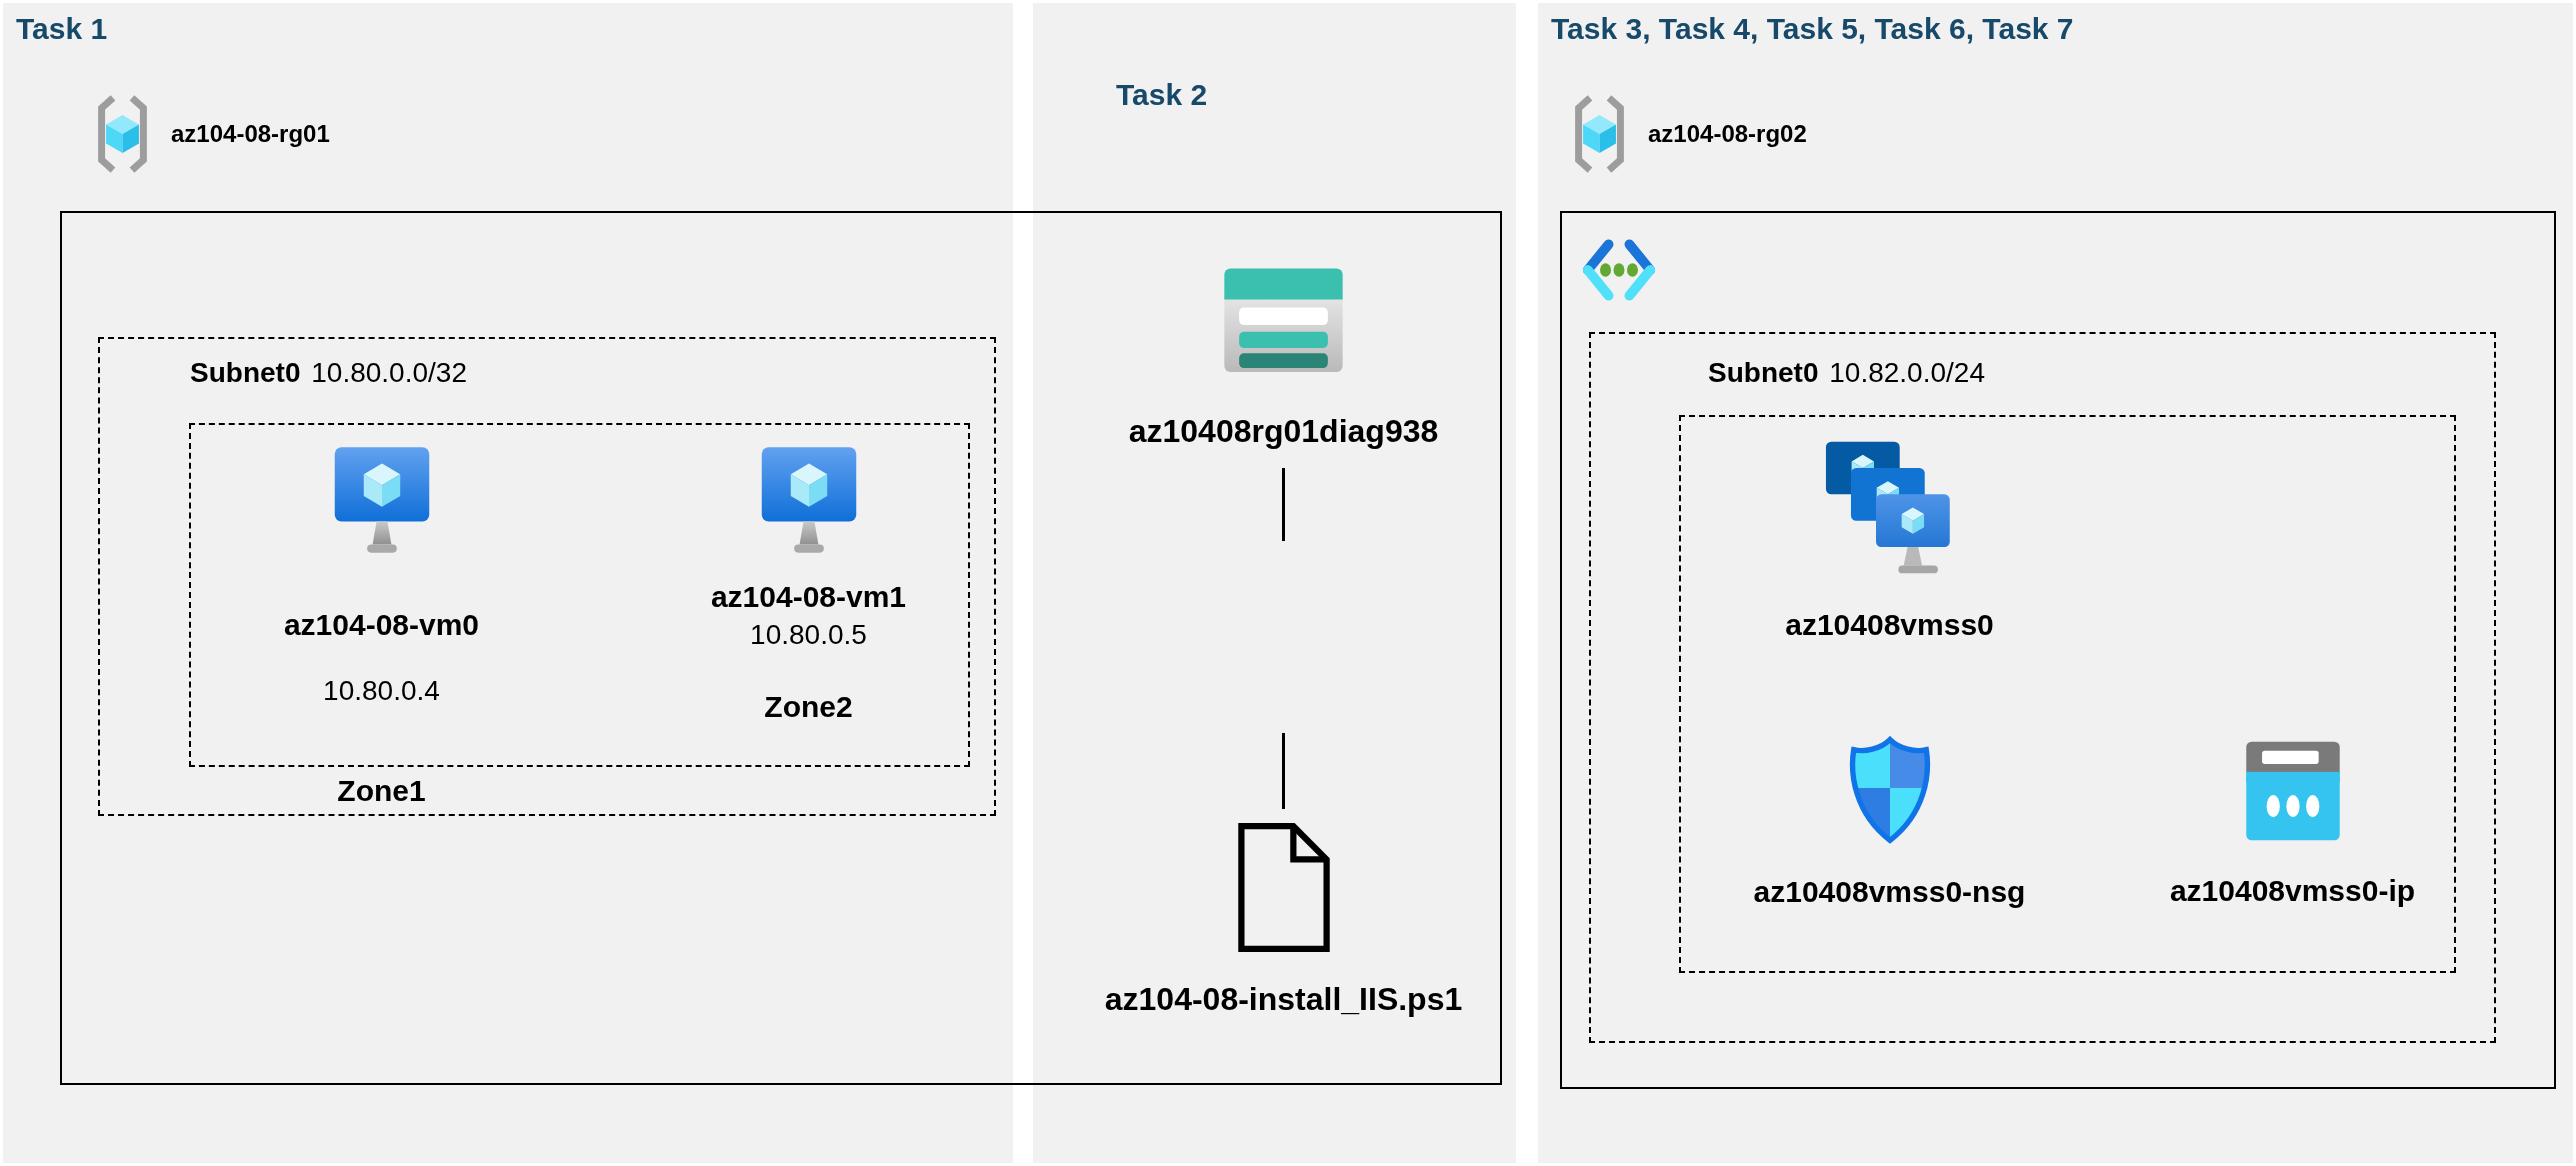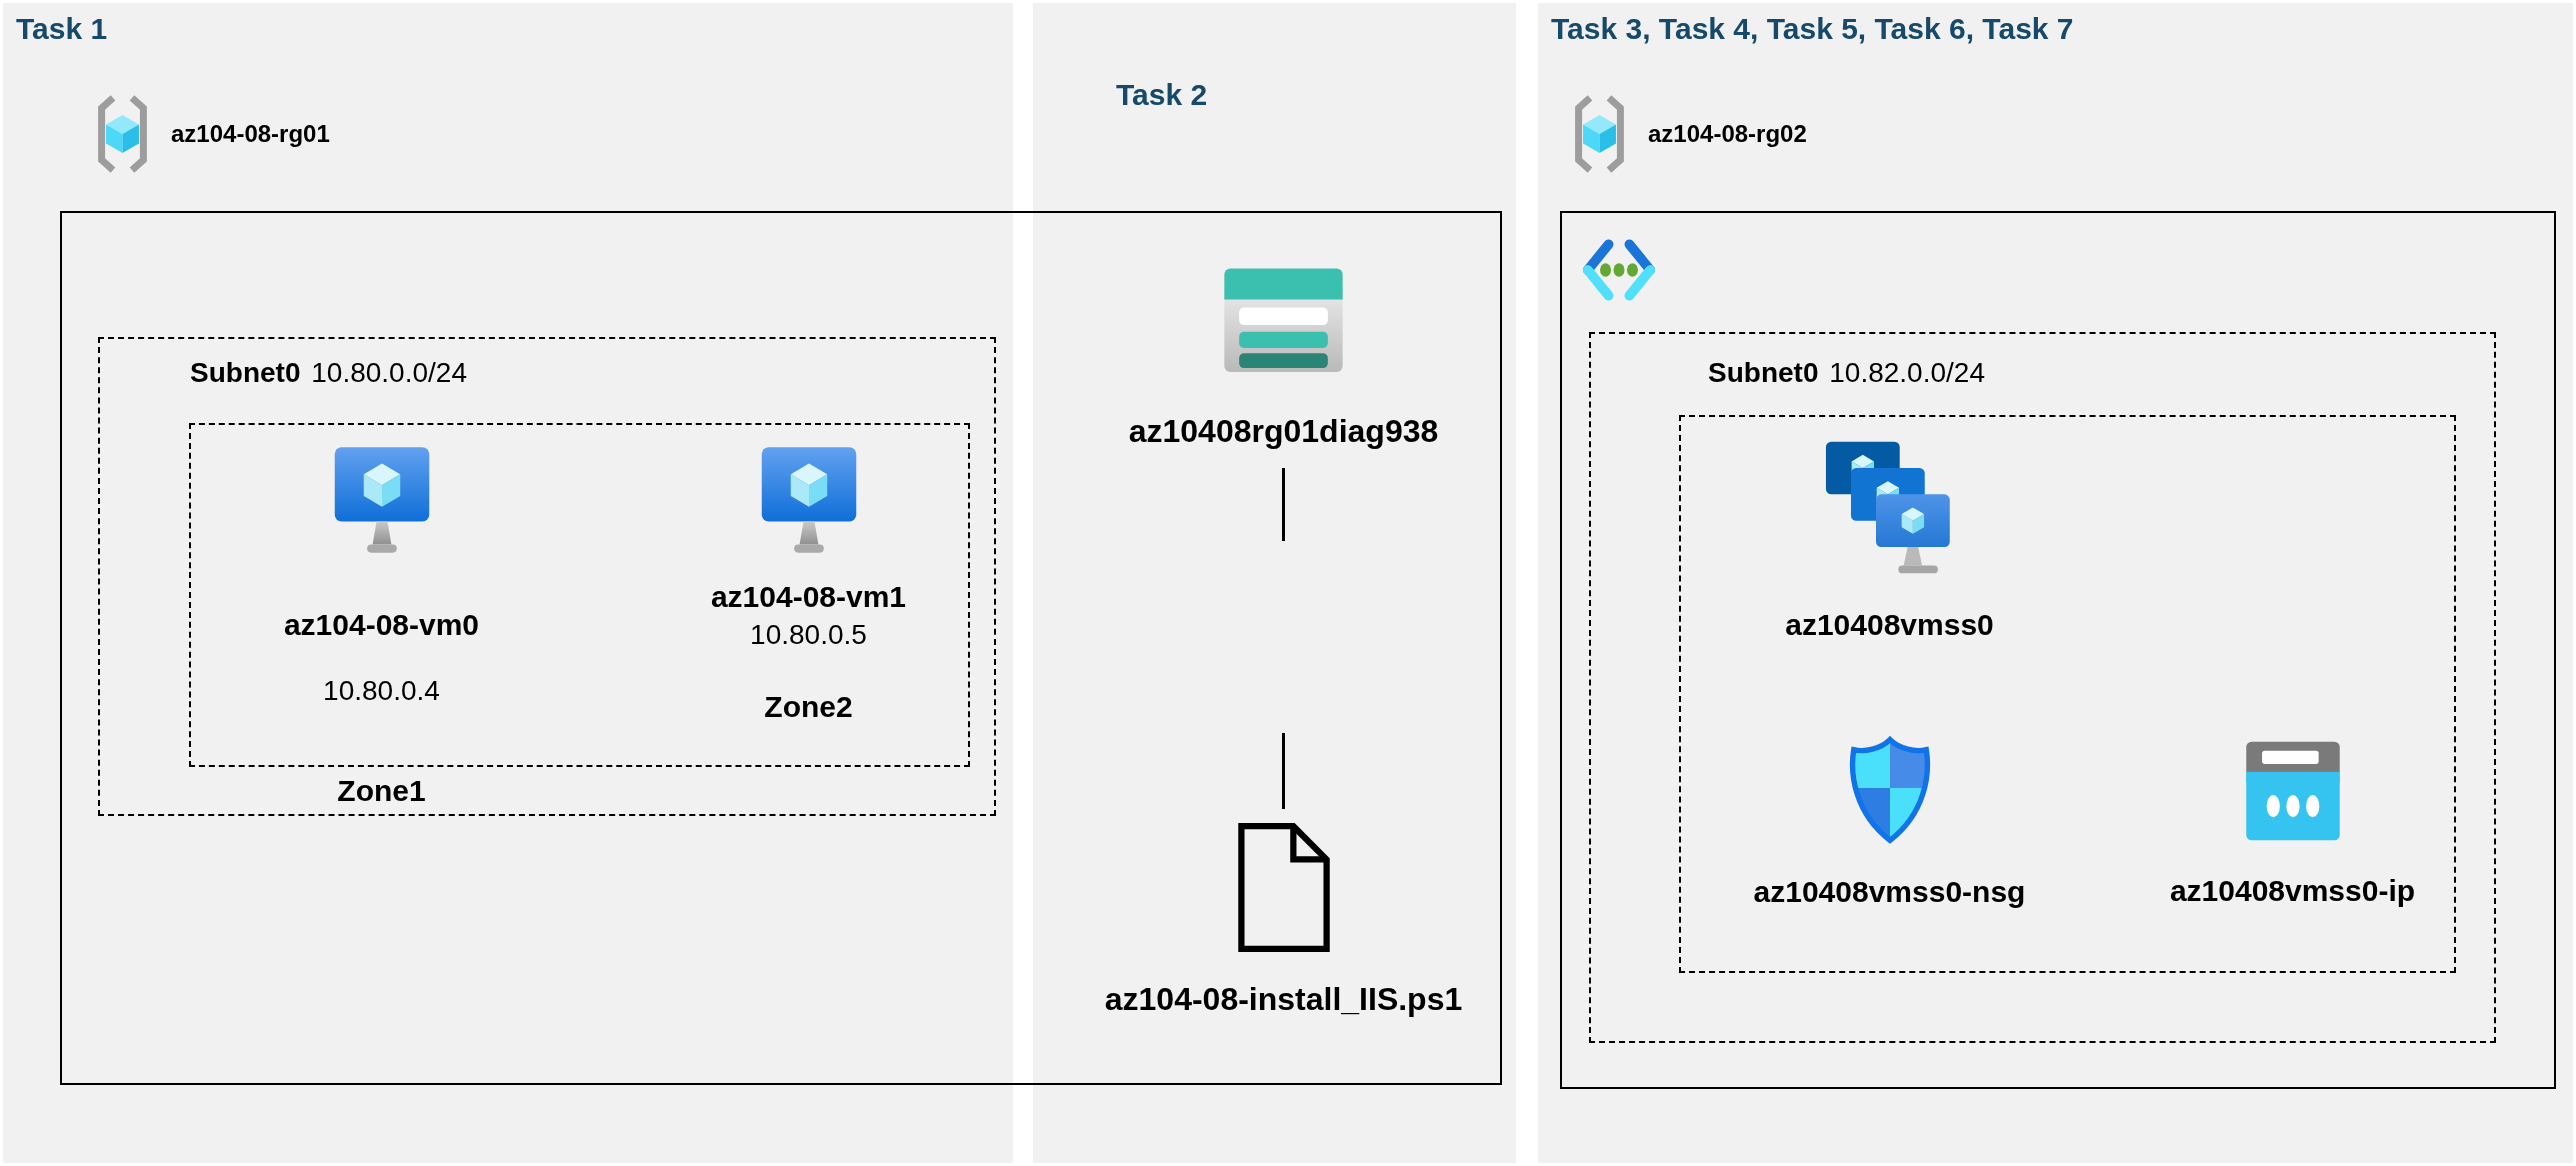--- a/index.html
+++ b/index.html
@@ -74,21 +74,21 @@
         <ellipse cx="45" cy="52" rx="9" ry="11" fill="#63a832"></ellipse>
         <ellipse cx="67" cy="52" rx="9" ry="11" fill="#63a832"></ellipse>
         <ellipse cx="89" cy="52" rx="9" ry="11" fill="#63a832"></ellipse>
       </svg>
     </span>
   </div>
 
   <div class="box-dashed" style="left:98px;top:337px;width:898px;height:479px;"></div>
   <div class="row subnet-label" style="left:190px;top:357px;">
     <span class="lbl-bold">Subnet0</span>
-      <span class="cidr">10.80.0.0/24</span>
+      <span class="cidr">10.80.0.0/32</span>
   </div>
 
   <div class="box-dashed" style="left:189px;top:423px;width:781px;height:344px;"></div>
 
   <div class="node-col" style="left:213px;top:446px;width:337px;gap:28px;">
     <span>
       <svg width="98" height="108" viewBox="0 0 144 160">
         <defs>
           <linearGradient id="vmA" x1="0" y1="0" x2="0" y2="1">
             <stop offset="0" stop-color="#62a1f0"></stop>

